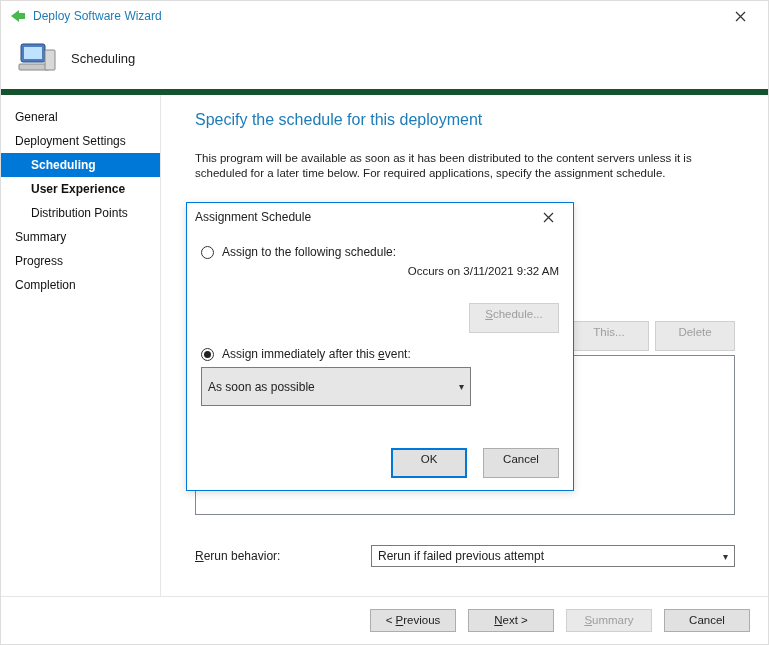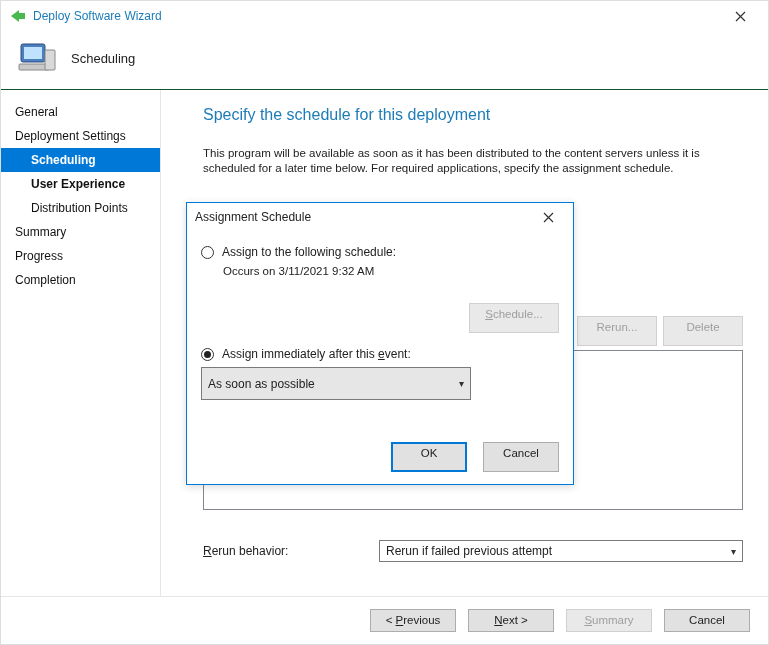--- a/index.html
+++ b/index.html
@@ -4,21 +4,21 @@
 <style>
   * { box-sizing: border-box; }
   html, body { margin:0; padding:0; font-family: "Segoe UI", Tahoma, sans-serif; font-size:12px; color:#222; background:#fff; }
   .window { width:769px; height:645px; background:#fff; border:1px solid #ddd; position:relative; display:flex; flex-direction:column; }
   .titlebar { height:30px; display:flex; align-items:center; padding:0 8px; color:#1c7cb8; font-size:12px; }
   .titlebar .arrow { width:18px; height:18px; margin-right:6px; display:flex; align-items:center; justify-content:center; }
   .titlebar .close { margin-left:auto; width:40px; height:30px; display:flex; align-items:center; justify-content:center; color:#555; }
   .header { height:58px; display:flex; align-items:center; padding:0 14px 4px 14px; }
   .header .pcicon { width:44px; height:44px; margin-right:12px; }
   .header .pagename { font-size:13px; color:#222; }
-  .body { flex:1; display:flex; border-top:1px solid #14532d; min-height:0;gap:8px; }
+  .body { flex:1; display:flex; border-top:6px solid #14532d; min-height:0; }
   .sidebar { width:160px; border-right:1px solid #e6e6e6; padding-top:10px; }
   .nav-item { padding:3px 10px 3px 14px; color:#111; cursor:default; font-size:12px; line-height:18px; }
   .nav-sub  { padding-left:30px; }
   .nav-sel  { background:#0078d7; color:#fff; font-weight:bold;}
   .nav-bold { font-weight:bold; }
   .content { flex:1; padding:14px 22px 10px 34px; position:relative; display:flex; flex-direction:column; }
   h1.page-title { font-size:16px; color:#1c7cb8; font-weight:400; margin:2px 0 22px 0; }
   .intro { font-size:11.5px; color:#222; line-height:15px; max-width:540px; }
   .chkrow { display:flex; align-items:center; margin:10px 0; }
   .chkbox { width:13px; height:13px; border:1px solid #555; background:#fff; margin-right:6px; }
@@ -34,23 +34,23 @@
   .footer { height:48px; border-top:1px solid #e6e6e6; display:flex; align-items:center; justify-content:flex-end; padding-right:18px; gap:12px; }
   .footer .winbtn { min-width:86px; height:23px; }
   
   .dialog { position:absolute; left:185px; top:201px; width:388px; border:1px solid #0078d7; background:#fff; box-shadow:0 2px 8px rgba(0,0,0,0.15); }
   .dialog .dlg-title { height:28px; display:flex; align-items:center; padding:0 8px; font-size:12px; }
   .dialog .dlg-close { margin-left:auto; width:34px; height:24px; display:flex; align-items:center; justify-content:center; }
   .dialog .dlg-body { padding:8px 14px 12px 14px; }
   .radio-row { display:flex; align-items:center; margin:6px 0; }
   .radio { width:13px; height:13px; border:1px solid #333; border-radius:50%; background:#fff; margin-right:8px; position:relative;}
   .radio.checked::after { content:""; position:absolute; left:2px; top:2px; width:7px; height:7px; border-radius:50%; background:#222;}
-  .sched-time { margin-left:22px; color:#222; font-size:11.5px; margin-bottom:26px;}
+  .sched-time { margin-left:22px; color:#222; font-size:11.5px; margin-bottom:26px;text-align:right;}
   .sched-btnrow { display:flex; justify-content:flex-end; margin-bottom:14px;}
-  .combo { width:270px; height:33px; border:1px solid #7a7a7a; background:#e6e6e6; display:flex; align-items:center; justify-content:space-between; padding:0 6px; margin-left:0px; margin-top:4px;}
+  .combo { width:270px; height:39px; border:1px solid #7a7a7a; background:#e6e6e6; display:flex; align-items:center; justify-content:space-between; padding:0 6px; margin-left:0px; margin-top:4px;}
   .combo .caret { font-size:10px; color:#333; }
   .dlg-footer { display:flex; justify-content:flex-end; gap:16px; margin-top:42px;}
   .dlg-footer .winbtn { min-width:76px; }
   .dlg-footer .winbtn.primary { border:2px solid #0078d7; background:#e1e1e1; line-height:18px;}
   .underline-key { text-decoration:underline; }
 </style>
 </head>
 <body>
 
 <div class="window">
@@ -103,21 +103,21 @@
       </div>
       <div class="chkrow" style="margin-top:28px;">
         <span class="chkbox"></span>
       </div>
 
       <div class="assign-label">
         <span>A</span>
       </div>
 
       <div class="btnrow">
-        <span class="winbtn disabled">Rerun...</span>
+        <span class="winbtn disabled">This...</span>
         <span class="winbtn disabled">Delete</span>
       </div>
 
       <div class="listbox"></div>
 
       <div class="rerun-row">
         <label><span class="underline-key">R</span><span>erun behavior:</span></label>
         <div class="select">
           <span>Rerun if failed previous attempt</span>
           <span class="caret">▾</span>

